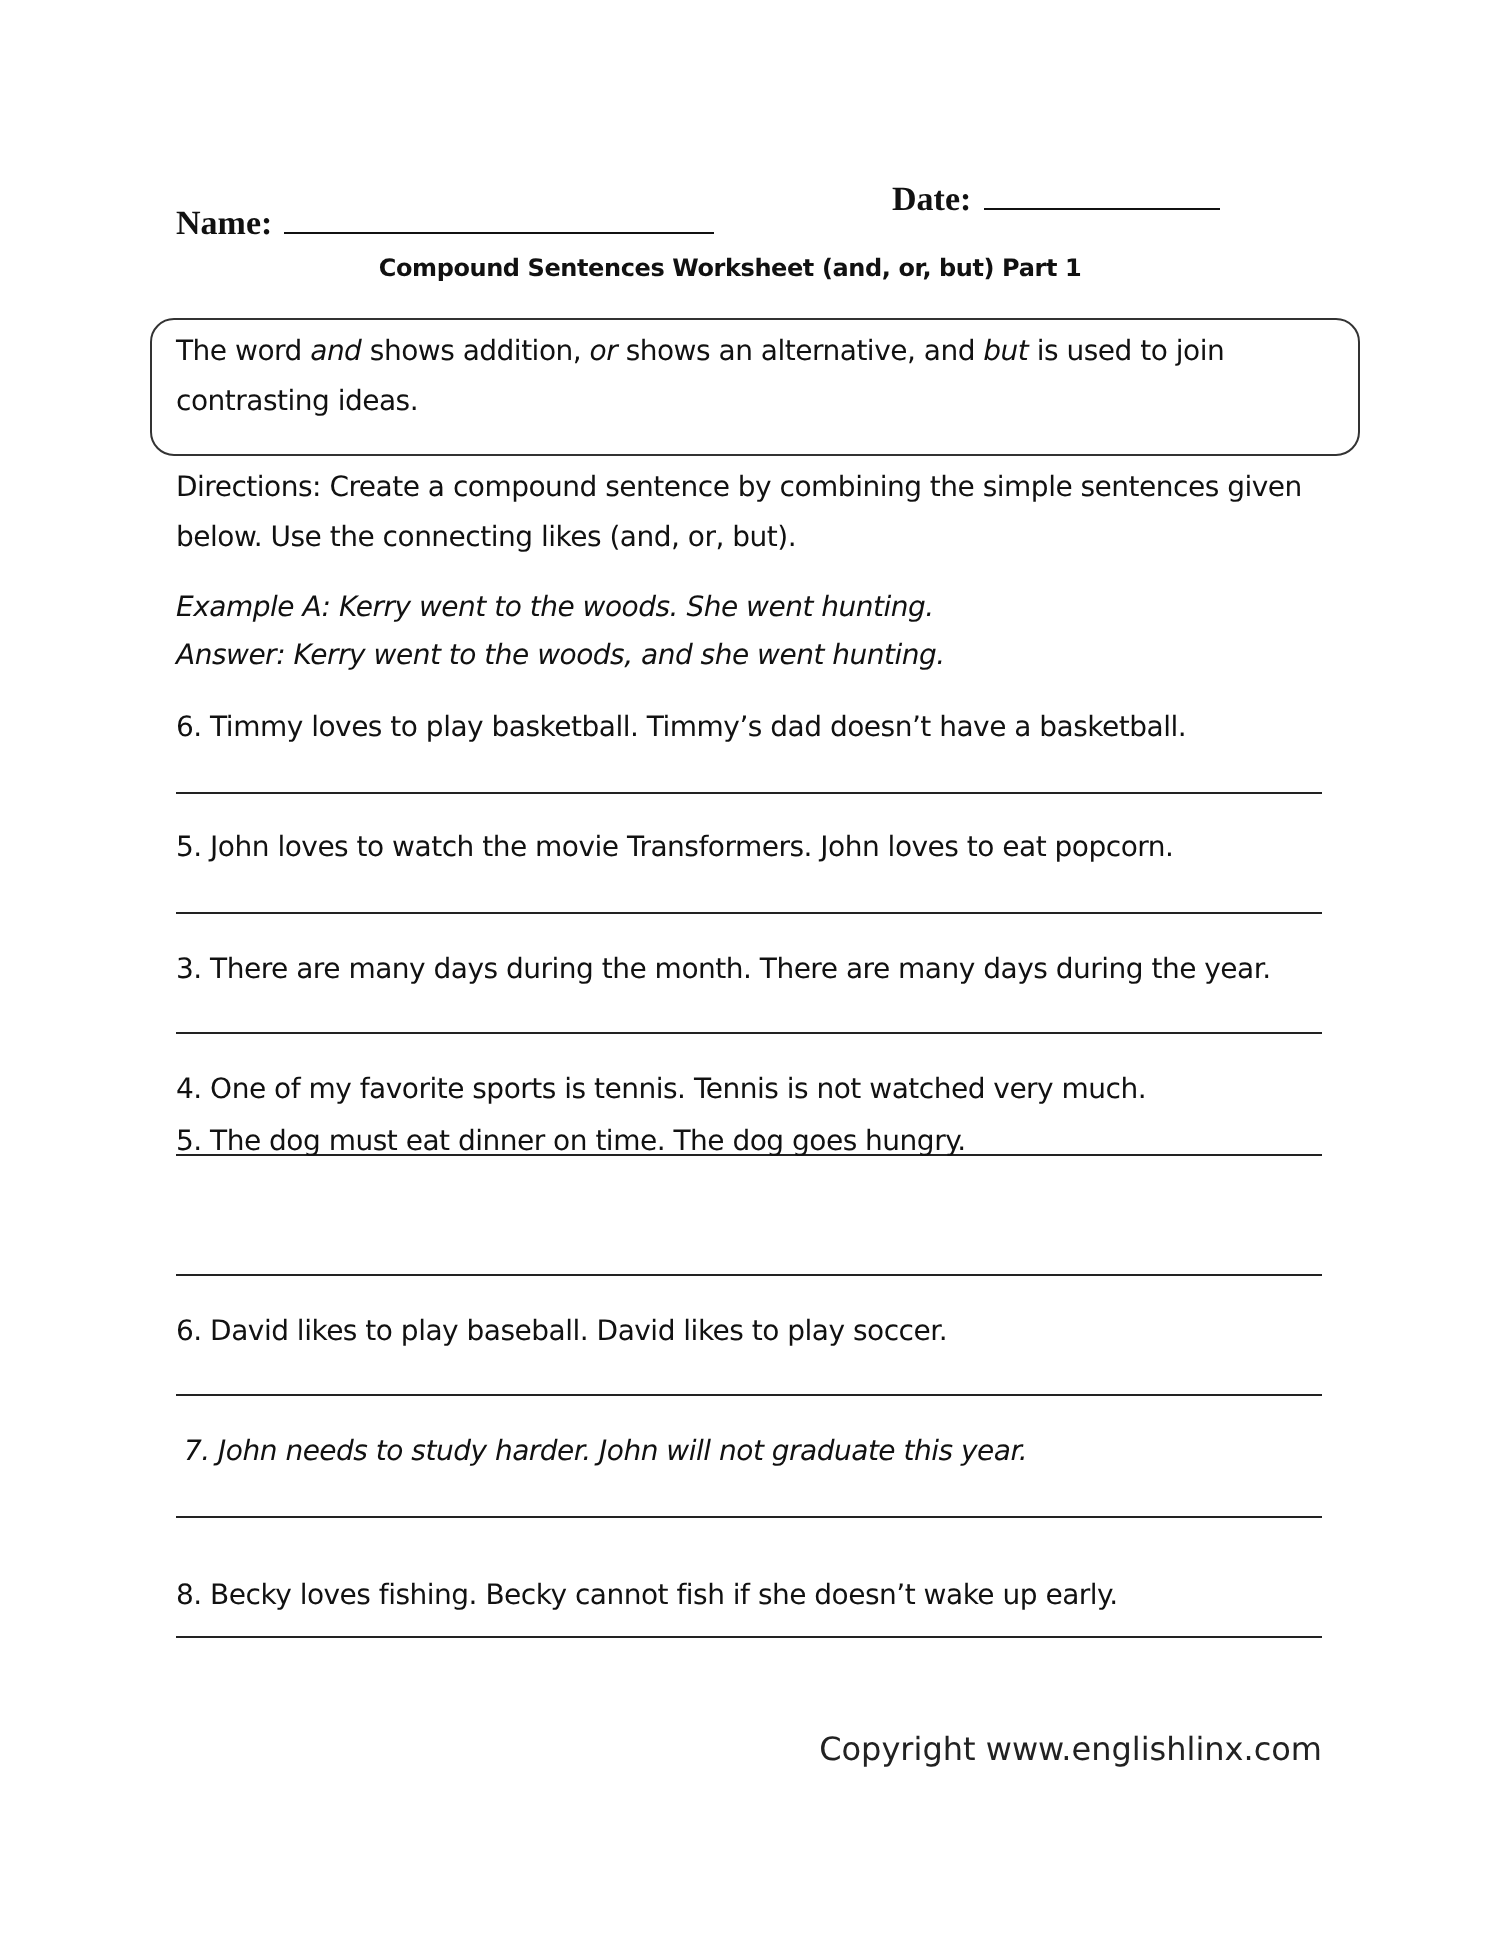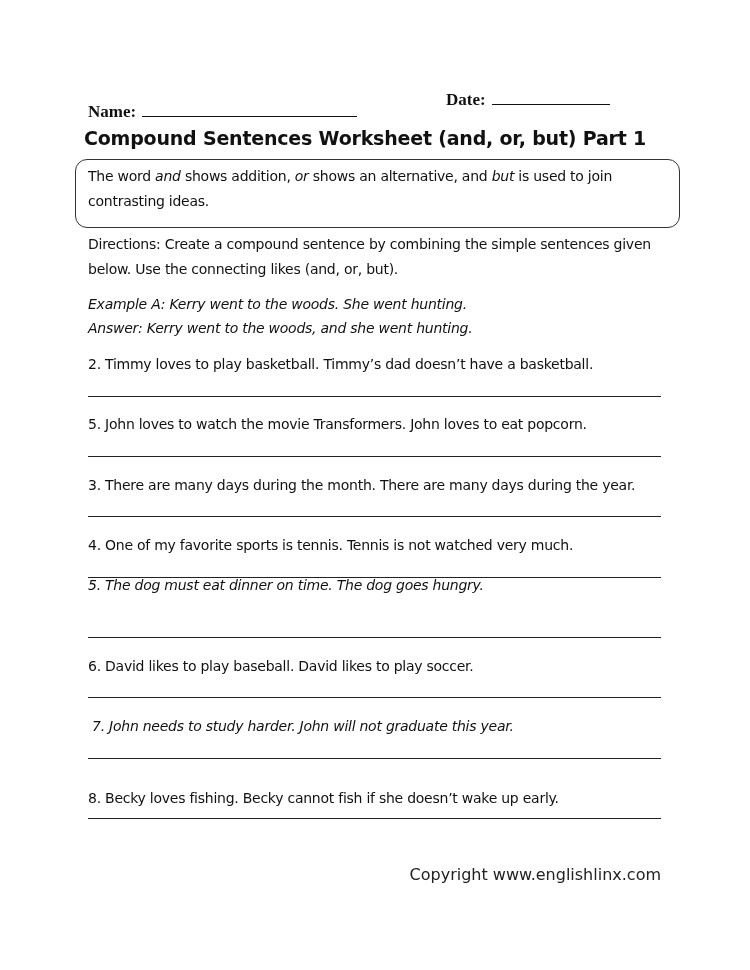--- a/index.html
+++ b/index.html
@@ -2,21 +2,21 @@
 <html><head>
   <meta charset="utf-8">
   <style>
     html, body { margin: 0; padding: 0; background: #ffffff; }
     body { width: 750px; height: 970px; position: relative; overflow: hidden; color: #111; }
     .abs { position: absolute; white-space: nowrap; }
     .serif { font-family: "Liberation Serif", "DejaVu Serif", serif; }
     .sans { font-family: "DejaVu Sans", "Liberation Sans", sans-serif; }
     .hdr { font-weight: bold; font-size: 17px; top: 89px; }
     .uline { display: inline-block; border-bottom: 1.5px solid #111; height: 15px; vertical-align: baseline; margin-left: 6px; }
-    .title { left: 0; width: 730px; text-align: center; top: 127px; font-size: 19px; font-weight: bold; letter-spacing: -0.2px; }
+    .title { left: 0; width: 730px; text-align: center; top: 127px; font-size: 12px; font-weight: bold; letter-spacing: -0.2px; }
     .box { position: absolute; left: 75px; top: 159px; width: 603px; height: 67px; border: 1.6px solid #333; border-radius: 12px; }
     .txt { font-size: 14px; letter-spacing: -0.25px; }
     .answer-line { position: absolute; left: 88px; width: 573px; height: 0; border-top: 1.6px solid #222; }
     .copy { font-size: 16px; color: #222; }
   </style>
 </head>
 <body>
 
 <div class="abs serif hdr" style="left:88px;margin-top:12px;">
   <span>Name:</span><span class="uline" style="width:215px;"></span>
@@ -32,33 +32,33 @@
   <span>The word </span><i>and</i><span> shows addition, </span><i>or</i><span> shows an alternative, and </span><i>but</i><span> is used to join</span>
 </div>
 <div class="abs sans txt" style="left:88px; top:193px;">contrasting ideas.</div>
 
 <div class="abs sans txt" style="left:88px; top:236px;">Directions: Create a compound sentence by combining the simple sentences given</div>
 <div class="abs sans txt" style="left:88px; top:261px;">below. Use the connecting likes (and, or, but).</div>
 
 <div class="abs sans txt" style="left:88px; top:296px; font-style:italic;">Example A: Kerry went to the woods. She went hunting.</div>
 <div class="abs sans txt" style="left:88px; top:320px; font-style:italic;">Answer: Kerry went to the woods, and she went hunting.</div>
 
-<div class="abs sans txt" style="left:88px; top:356px;">2. Timmy loves to play basketball. Timmy’s dad doesn’t have a basketball.</div>
+<div class="abs sans txt" style="left:88px; top:356px;">6. Timmy loves to play basketball. Timmy’s dad doesn’t have a basketball.</div>
 <div class="answer-line" style="top:396px;"></div>
 
 <div class="abs sans txt" style="left:88px; top:416px;">5. John loves to watch the movie Transformers. John loves to eat popcorn.</div>
 <div class="answer-line" style="top:456px;"></div>
 
 <div class="abs sans txt" style="left:88px; top:477px;">3. There are many days during the month. There are many days during the year.</div>
 <div class="answer-line" style="top:516px;"></div>
 
 <div class="abs sans txt" style="left:88px; top:537px;">4. One of my favorite sports is tennis. Tennis is not watched very much.</div>
 <div class="answer-line" style="top:577px;"></div>
 
-<div class="abs sans txt" style="left:88px; top:577px;font-style:italic;">5. The dog must eat dinner on time. The dog goes hungry.</div>
+<div class="abs sans txt" style="left:88px; top:563px;">5. The dog must eat dinner on time. The dog goes hungry.</div>
 <div class="answer-line" style="top:637px;"></div>
 
 <div class="abs sans txt" style="left:88px; top:658px;">6. David likes to play baseball. David likes to play soccer.</div>
 <div class="answer-line" style="top:697px;"></div>
 
 <div class="abs sans txt" style="left:92px; top:718px;font-style:italic;">7. John needs to study harder. John will not graduate this year.</div>
 <div class="answer-line" style="top:758px;"></div>
 
 <div class="abs sans txt" style="left:88px; top:778px;margin-top:12px;">8. Becky loves fishing. Becky cannot fish if she doesn’t wake up early.</div>
 <div class="answer-line" style="top:818px;"></div>

